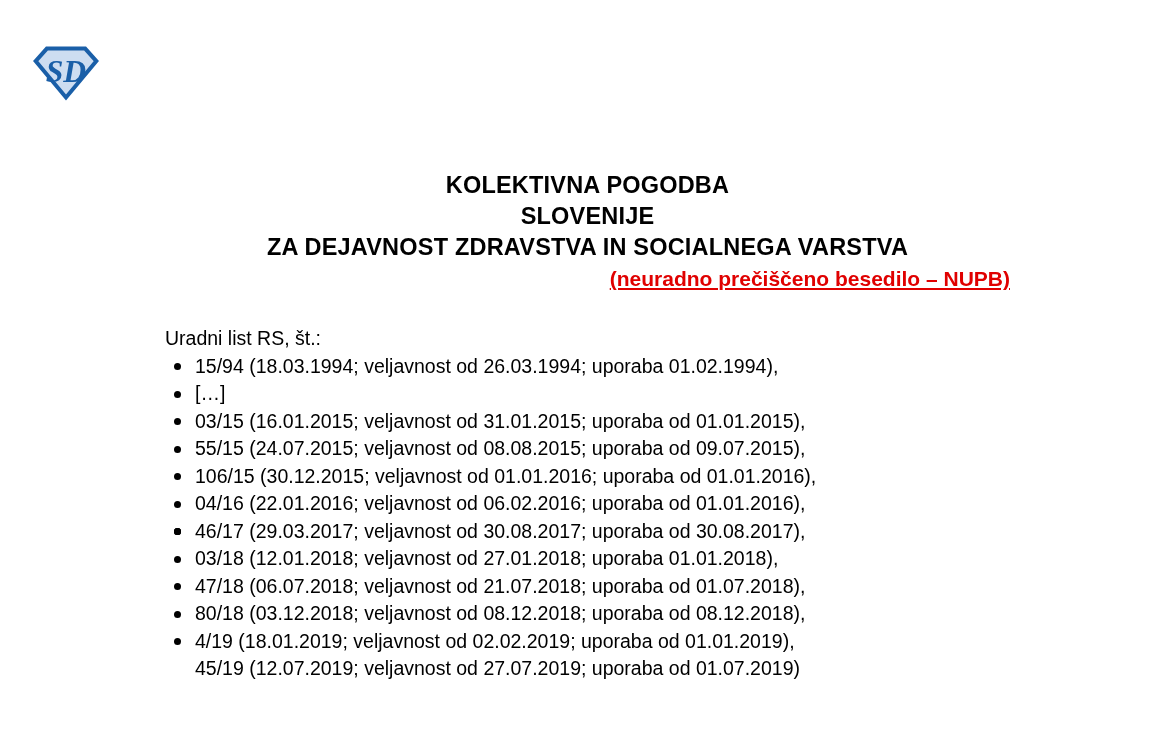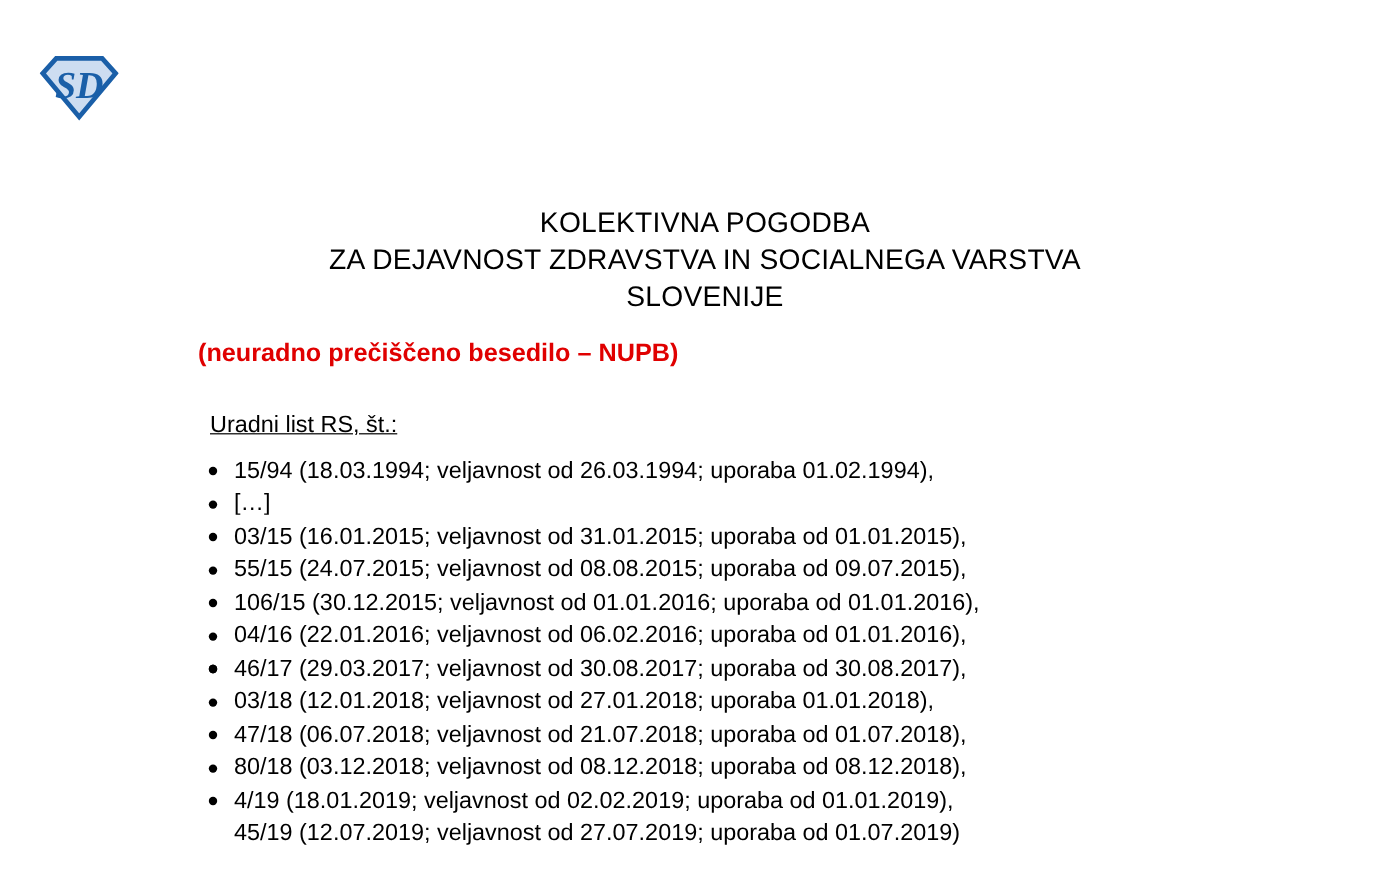--- a/index.html
+++ b/index.html
@@ -34,44 +34,44 @@
     height: 58px;
   }
   .content {
     position: absolute;
     left: 165px;
     top: 170px;
     width: 845px;
   }
   .title-block {
     text-align: center;
-    font-weight: normal;
+    font-weight: bold;
     font-size: 23.5px;
     line-height: 31px;
     letter-spacing: 0.2px;
   }
   .subtitle {
-    text-align: left;
+    text-align: right;
     font-weight: bold;
     font-size: 21px;
     line-height: 28px;
-    margin-top: 18px;
+    margin-top: 2px;
     color: var(--accent-red);
+    text-decoration: underline;
   }
   .gazette {
     margin-top: 32px;
     font-size: 19.5px;
     line-height: 27.5px;
   }
   .gazette-header {
     font-size: 19.5px;
     line-height: 27.5px;
     font-weight: normal;
-    margin: 10px;
-    text-decoration: underline;
+    margin: 0;
   }
   ul.gazette-list {
     list-style: none;
     margin: 0;
     padding: 0;
   }
   ul.gazette-list li {
     position: relative;
     padding-left: 30px;
   }
@@ -93,22 +93,22 @@
 
   <svg class="logo" viewBox="0 0 100 84" xmlns="http://www.w3.org/2000/svg">
     <path d="M 4 24 L 21 5 L 79 5 L 96 24 L 50 79 Z" fill="var(--logo-fill)" stroke="var(--logo-blue)" stroke-width="6" stroke-linejoin="miter"></path>
     <text x="50" y="55" text-anchor="middle" font-family="Liberation Serif, serif" font-style="italic" font-weight="bold" font-size="48" fill="var(--logo-blue)">SD</text>
   </svg>
 
   <div class="content">
 
     <div class="title-block">
       <div>KOLEKTIVNA POGODBA</div>
+      <div>SLOVENIJE</div>
       <div>ZA DEJAVNOST ZDRAVSTVA IN SOCIALNEGA VARSTVA</div>
-      <div>SLOVENIJE</div>
     </div>
 
     <div class="subtitle">(neuradno prečiščeno besedilo – NUPB)</div>
 
     <div class="gazette">
       <p class="gazette-header">Uradni list RS, št.:</p>
       <ul class="gazette-list">
         <li><span class="bullet"></span><span>15/94 (18.03.1994; veljavnost od 26.03.1994; uporaba 01.02.1994),</span></li>
         <li><span class="bullet"></span><span>[…]</span></li>
         <li><span class="bullet"></span><span>03/15 (16.01.2015; veljavnost od 31.01.2015; uporaba od 01.01.2015),</span></li>

